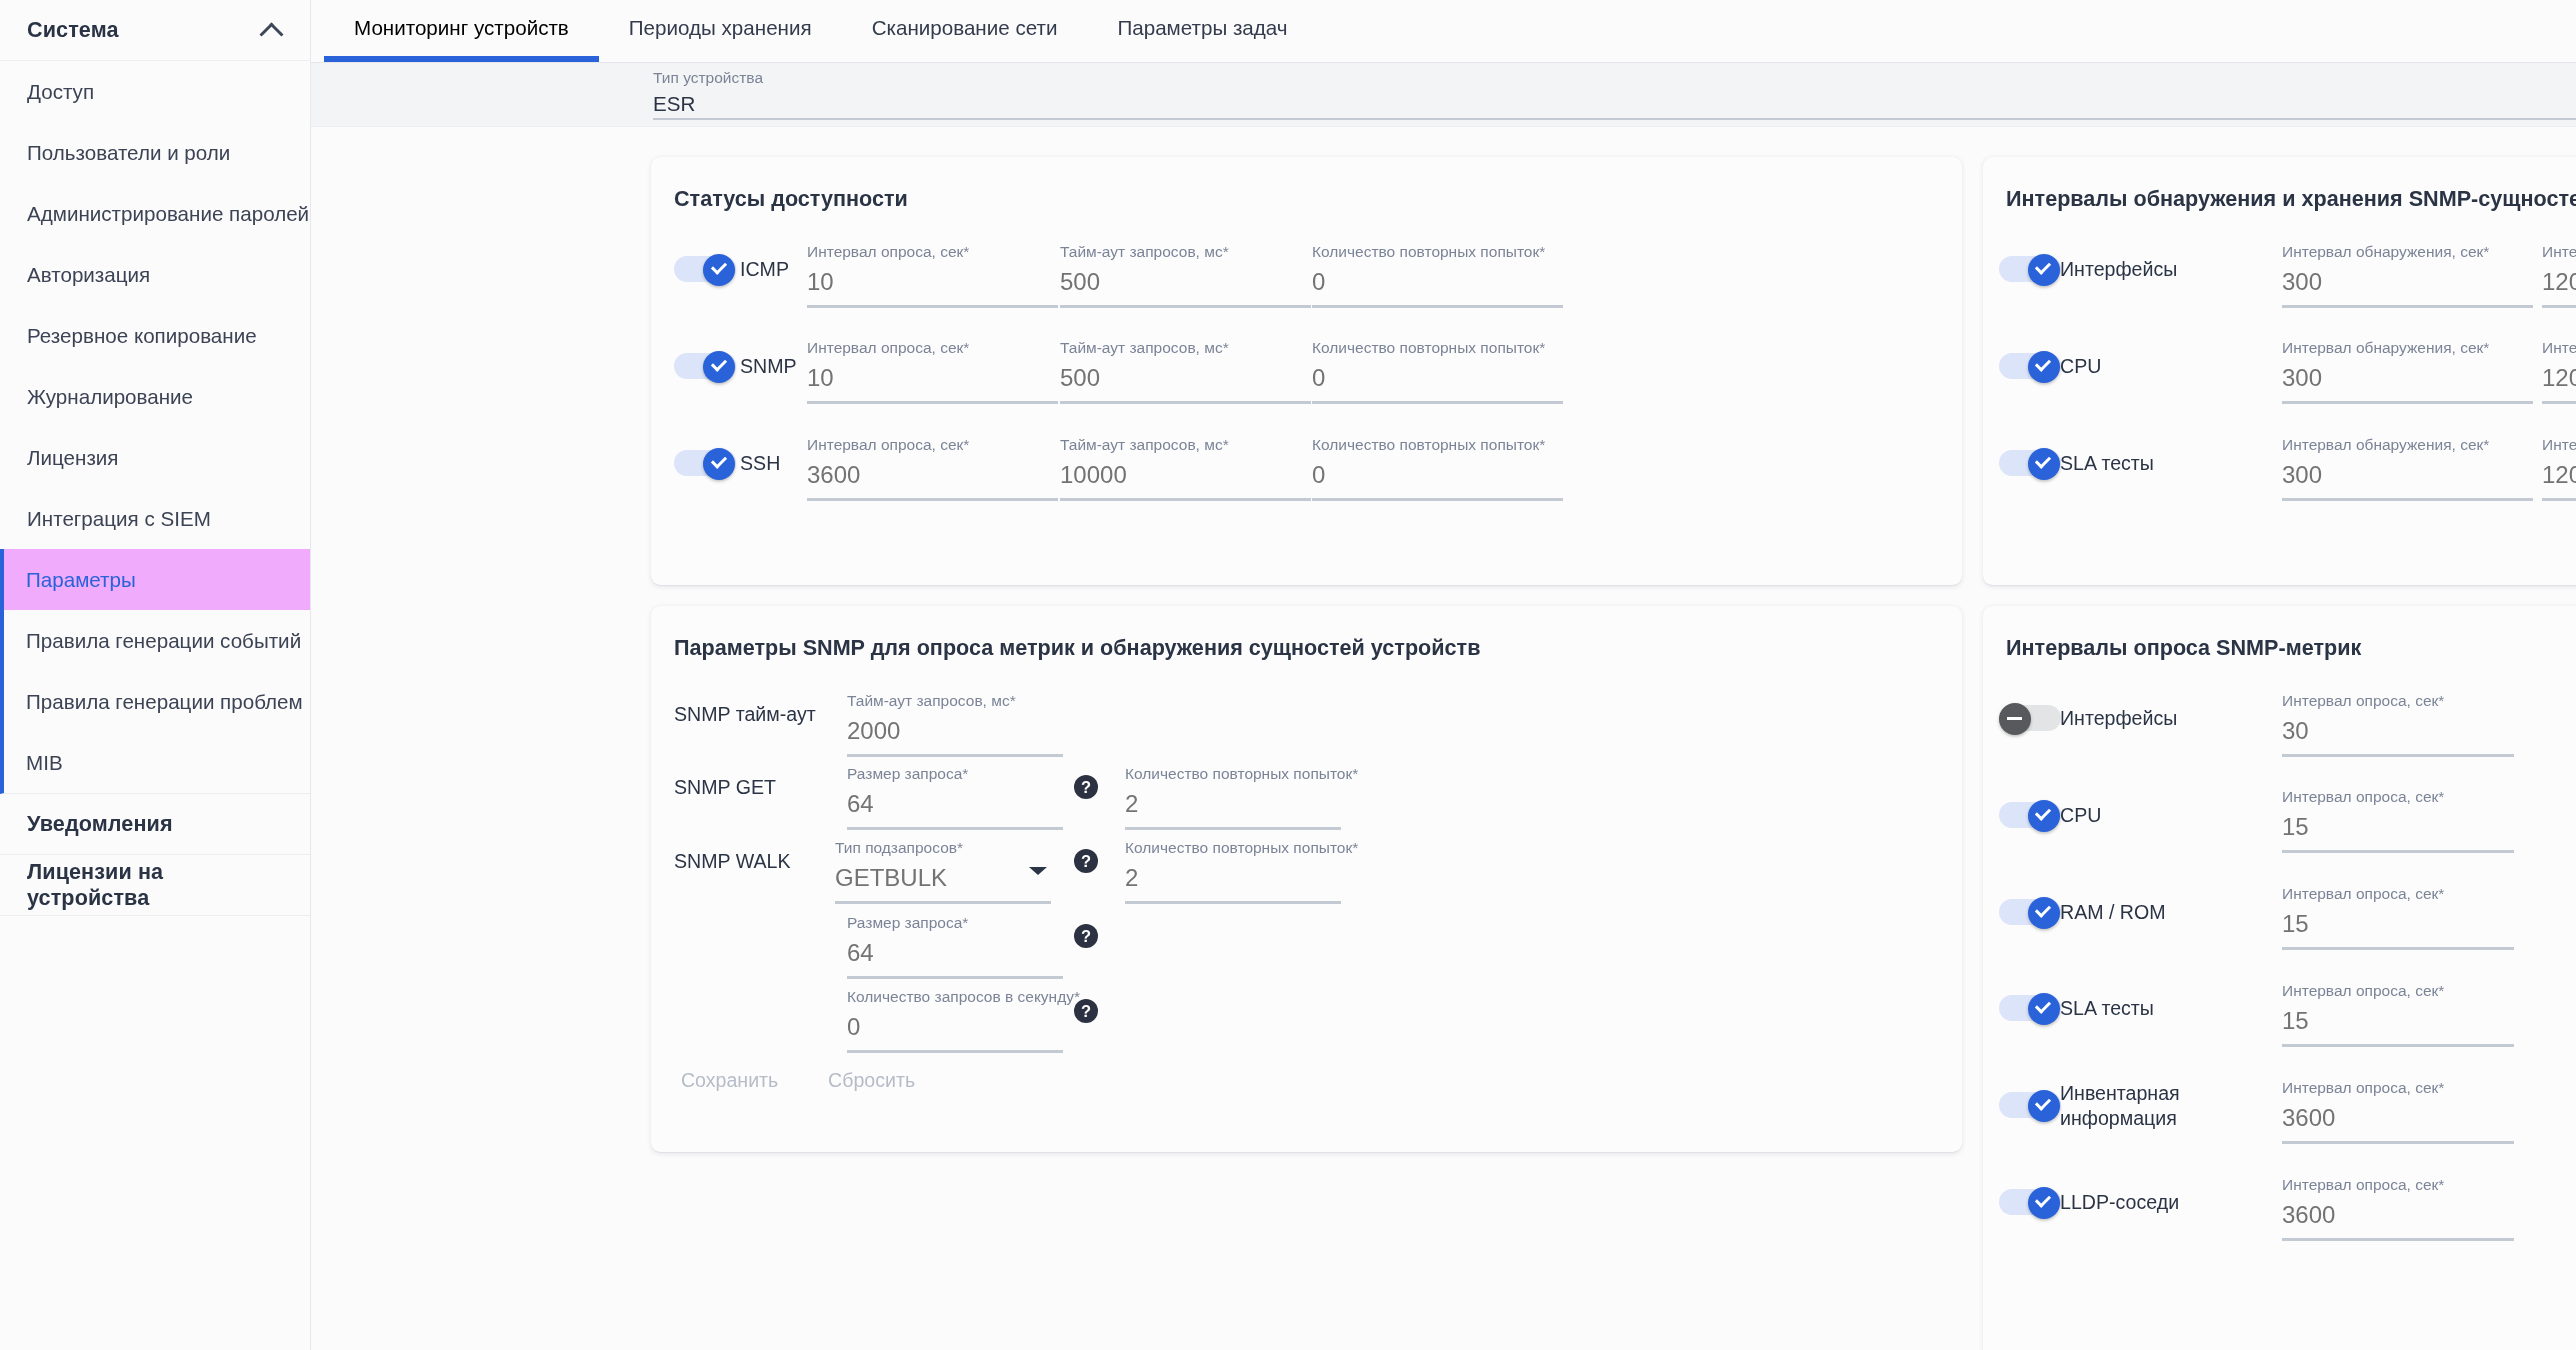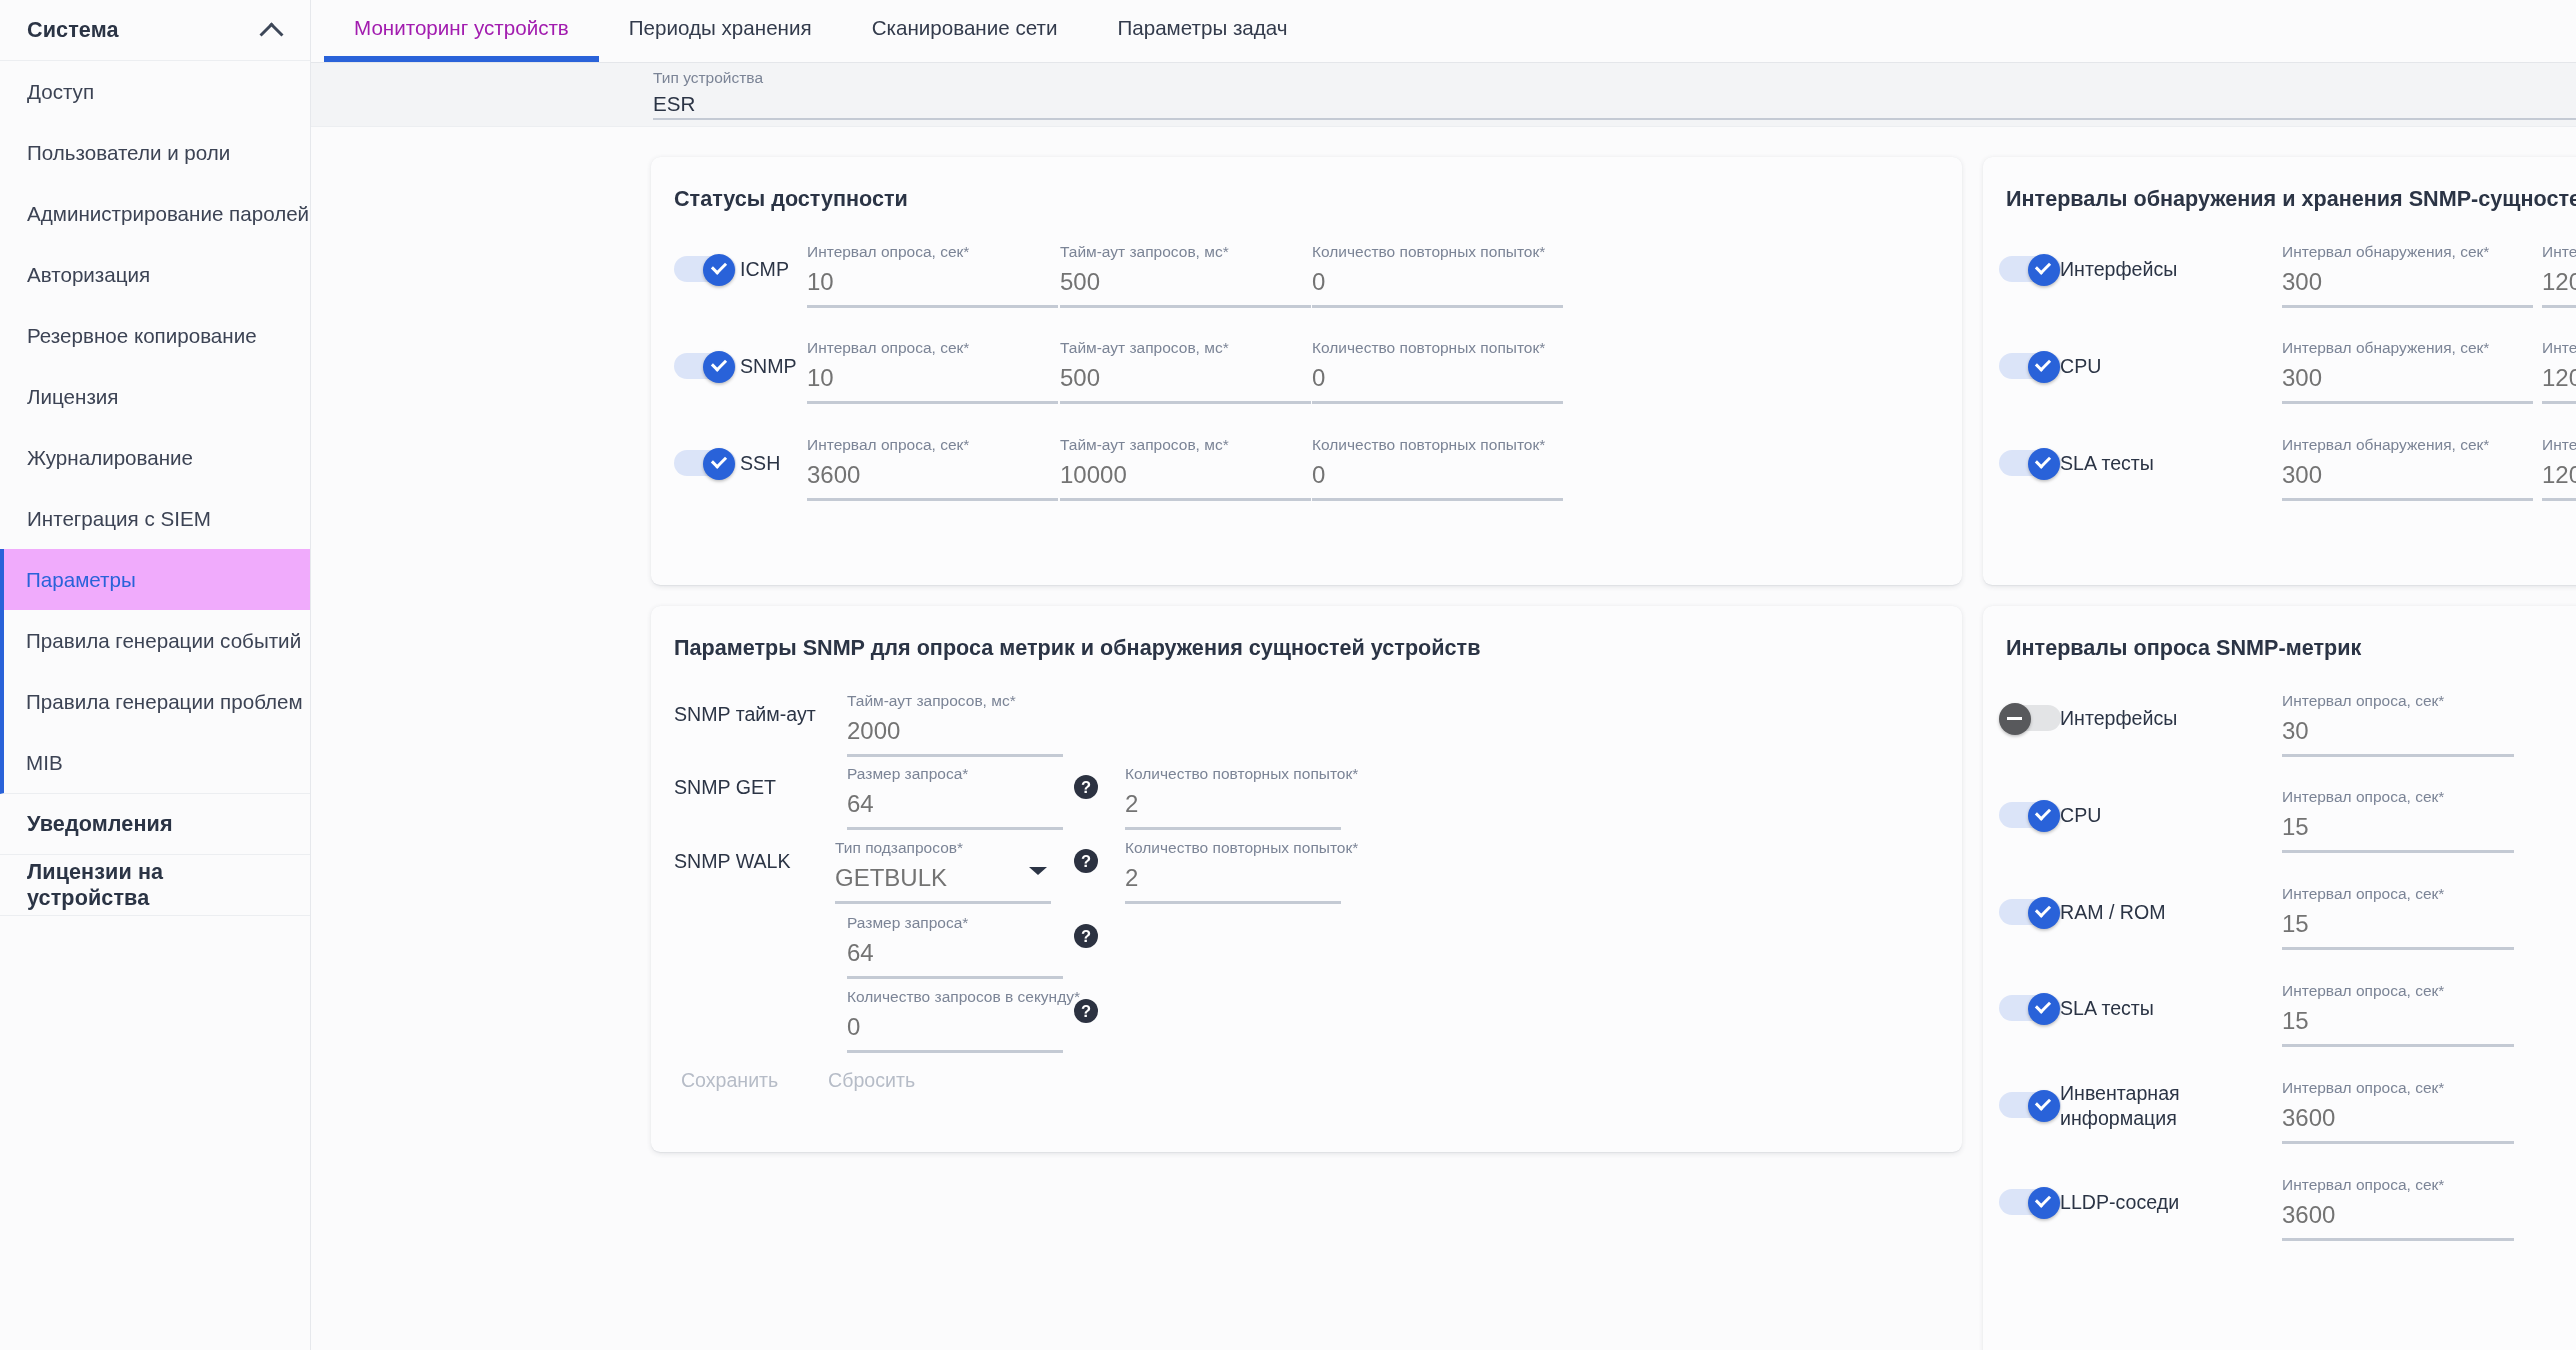--- a/index.html
+++ b/index.html
@@ -62,21 +62,21 @@
     height: 63px; background: #fbfbfc;
     display: flex; align-items: flex-start;
     padding-left: 13px;
     position: relative;
   }
   .tab {
     height: 56px; display: flex; align-items: center;
     padding: 0 30px; font-size: 20.6px; color: #333b4c; cursor: pointer;
     position: relative; white-space: nowrap;
   }
-  .tab.active { color: #a21caf; }
+  .tab.active { color: #000000; }
   .tab.active::after {
     content: ""; position: absolute; left: 0; right: 0; bottom: -7.2px;
     height: 7.2px; background: #2962d9;
   }
   #tabbar-underline {
     position: absolute; left: 0; right: 0; bottom: 0; height: 1.5px; background: #e4e6ea;
   }
 
   
   #devicetype {
@@ -196,24 +196,24 @@
       <div class="side-item">
           <span>Администрирование паролей</span>
         </div>
       <div class="side-item">
           <span>Авторизация</span>
         </div>
       <div class="side-item">
           <span>Резервное копирование</span>
         </div>
       <div class="side-item">
+          <span>Журналирование</span>
+        </div>
+      <div class="side-item">
           <span>Лицензия</span>
-        </div>
-      <div class="side-item">
-          <span>Журналирование</span>
         </div>
       <div class="side-item">
           <span>Интеграция с SIEM</span>
         </div>
     </div>
 
     <div class="side-sub monitoring">
       <div class="side-item sel">
           <span>Параметры</span>
         </div>

